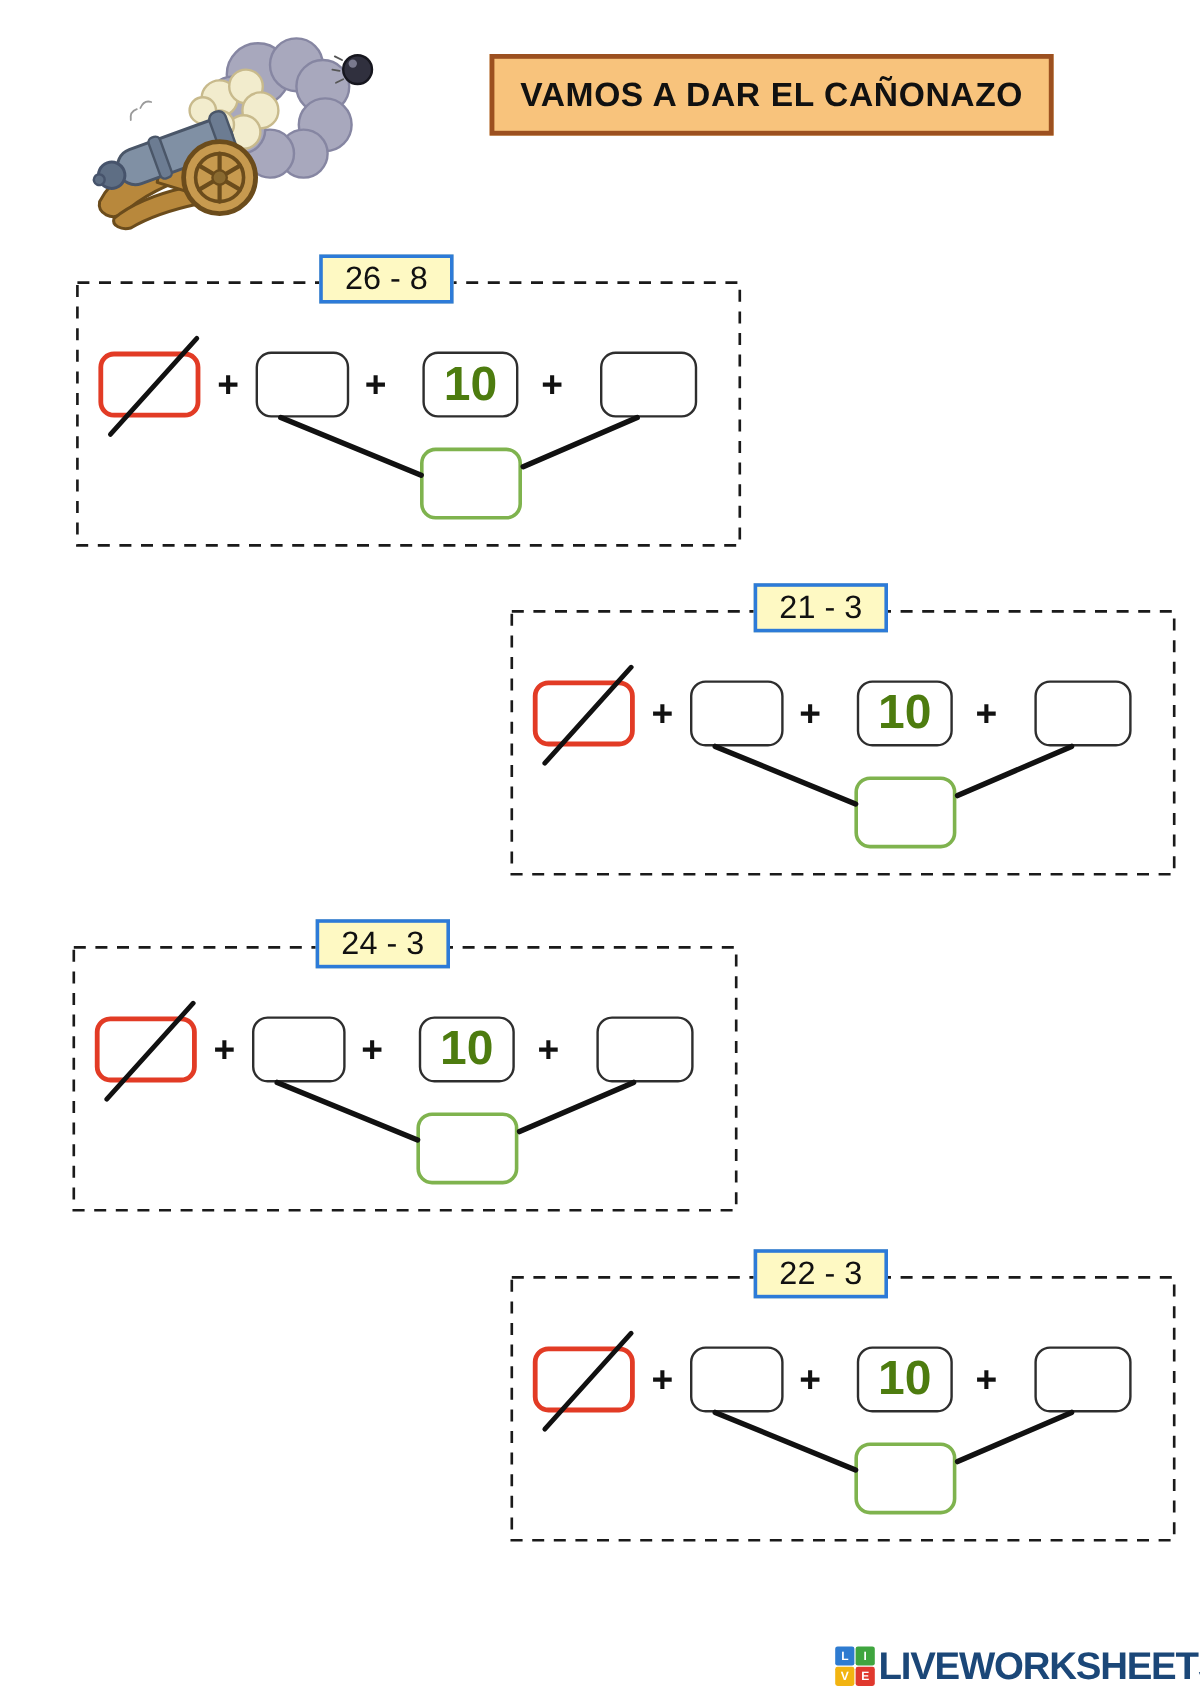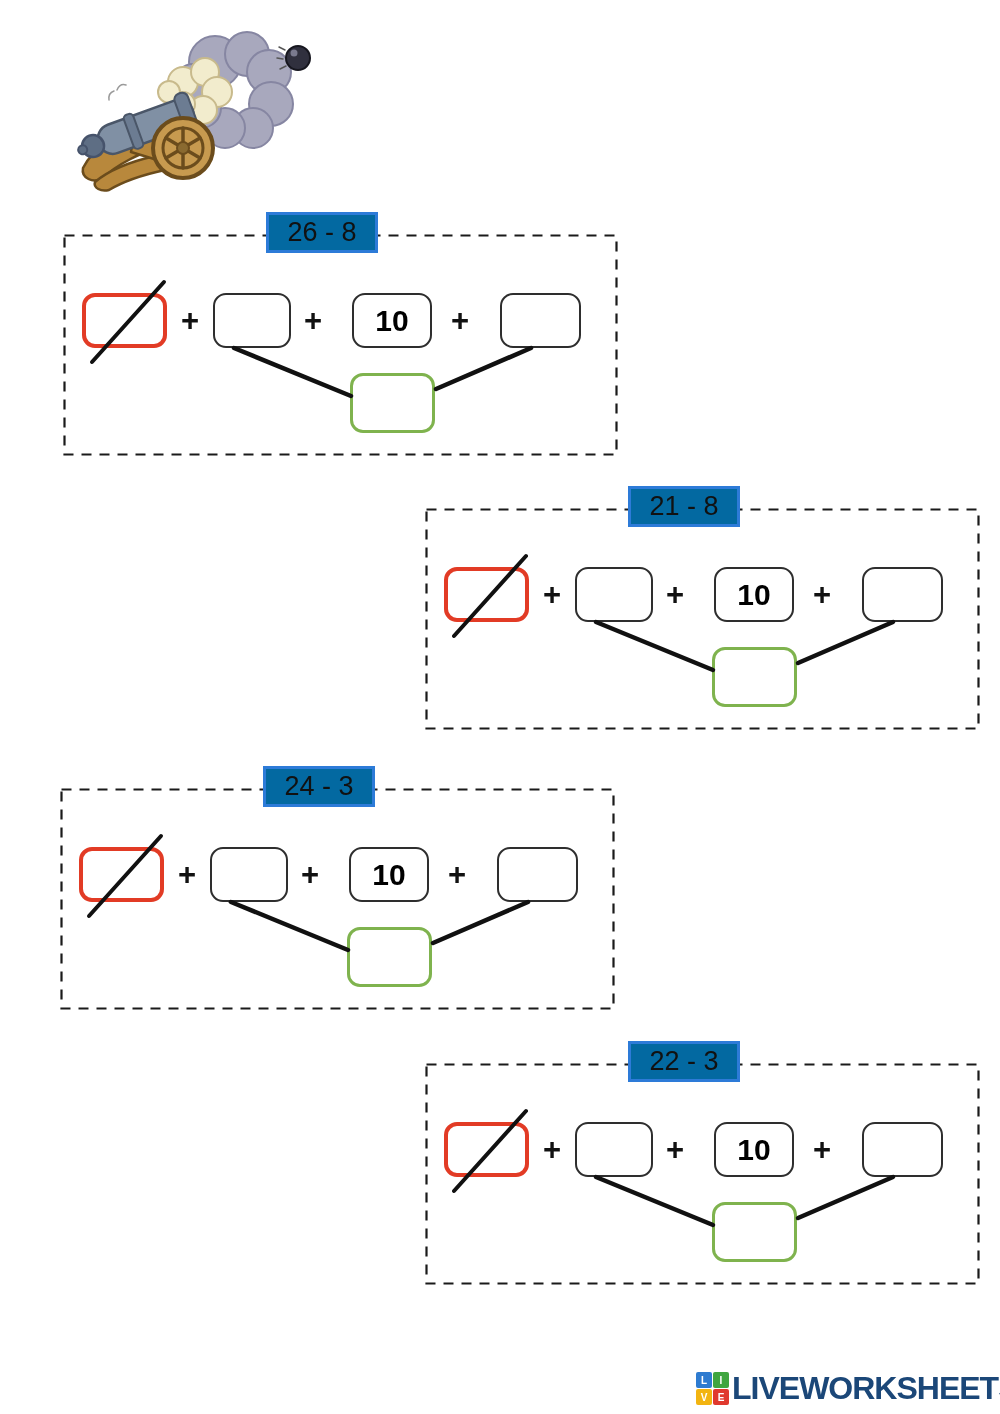--- a/index.html
+++ b/index.html
@@ -21,30 +21,30 @@
   .ex3{left:60px;top:788px;}
   .ex4{left:425px;top:1063px;}
 
   .wires{position:absolute;left:0;top:0;width:555px;height:222px;overflow:visible;
          z-index:3;pointer-events:none;}
   .dash-rect{fill:none;stroke:#1a1a1a;stroke-width:2.2;}
   .slash{stroke:#111;stroke-width:4;stroke-linecap:round;}
   .conn{stroke:#111;stroke-width:4.5;stroke-linecap:round;}
 
   .prob-label{position:absolute;left:203px;top:-22px;width:112px;height:41px;box-sizing:border-box;
-              background:#0369a1;border:3px solid #2D7BD8;z-index:4;
+              background:#fef9c3;border:3px solid #2D7BD8;z-index:4;
               display:flex;align-items:center;justify-content:center;}
   .prob-label span{font-size:27px;color:#111;}
 
   .box{position:absolute;box-sizing:border-box;background:#fff;border-radius:13px;z-index:1;}
   .red-box{left:19px;top:59px;width:85px;height:55px;border:4px solid #E23B25;}
   .white-box{border:2px solid #2E2E2E;}
   .b2{left:150px;top:59px;width:78px;height:55px;}
   .b3{left:289px;top:59px;width:80px;height:55px;display:flex;align-items:center;justify-content:center;}
-  .b3 span{font-size:30px;font-weight:700;color:#000000;}
+  .b3 span{font-size:40px;font-weight:700;color:#4d7c0f;}
   .b4{left:437px;top:59px;width:81px;height:55px;}
   .green-box{left:287px;top:139px;width:85px;height:60px;border:3.5px solid #7FB34E;}
 
   .plus{position:absolute;top:59px;width:30px;height:55px;line-height:55px;text-align:center;
         font-size:31px;font-weight:700;color:#111;z-index:1;}
   .p1{left:112px;} .p2{left:235px;} .p3{left:382px;}
 
   
   .logo{position:absolute;left:696px;top:1370px;display:flex;align-items:center;}
   .logo-grid{display:grid;grid-template-columns:16px 16px;grid-template-rows:16px 16px;gap:1px;margin-right:3px;}
@@ -107,20 +107,23 @@
       <circle cx="118" cy="128" r="20" fill="none" stroke="#6B4C1C" stroke-width="3"></circle>
       <g stroke="#6B4C1C" stroke-width="3.5" stroke-linecap="round">
         <line x1="118" y1="108" x2="118" y2="148"></line>
         <line x1="101" y1="118" x2="135" y2="138"></line>
         <line x1="101" y1="138" x2="135" y2="118"></line>
       </g>
       <circle cx="118" cy="128" r="6" fill="#8A6A30" stroke="#6B4C1C" stroke-width="2"></circle>
     </g>
   </svg>
 
+  <div class="banner">
+    <span>VAMOS A DAR EL CAÑONAZO</span>
+  </div>
 
   <section class="exercise ex1">
     <svg class="wires" viewBox="0 0 555 222">
       <rect class="dash-rect" x="1.5" y="1.5" width="552" height="219" stroke-dasharray="10 8"></rect>
       <line class="slash" x1="29" y1="128" x2="101" y2="48"></line>
       <line class="conn" x1="171" y1="114" x2="288" y2="162"></line>
       <line class="conn" x1="373" y1="155" x2="468" y2="114"></line>
     </svg>
     <div class="prob-label">
       <span>26 - 8</span>
@@ -138,21 +141,21 @@
   </section>
 
   <section class="exercise ex2">
     <svg class="wires" viewBox="0 0 555 222">
       <rect class="dash-rect" x="1.5" y="1.5" width="552" height="219" stroke-dasharray="10 8"></rect>
       <line class="slash" x1="29" y1="128" x2="101" y2="48"></line>
       <line class="conn" x1="171" y1="114" x2="288" y2="162"></line>
       <line class="conn" x1="373" y1="155" x2="468" y2="114"></line>
     </svg>
     <div class="prob-label">
-      <span>21 - 8</span>
+      <span>21 - 3</span>
     </div>
     <div class="box red-box"></div>
     <span class="plus p1">+</span>
     <div class="box white-box b2"></div>
     <span class="plus p2">+</span>
     <div class="box white-box b3">
       <span>10</span>
     </div>
     <span class="plus p3">+</span>
     <div class="box white-box b4"></div>

